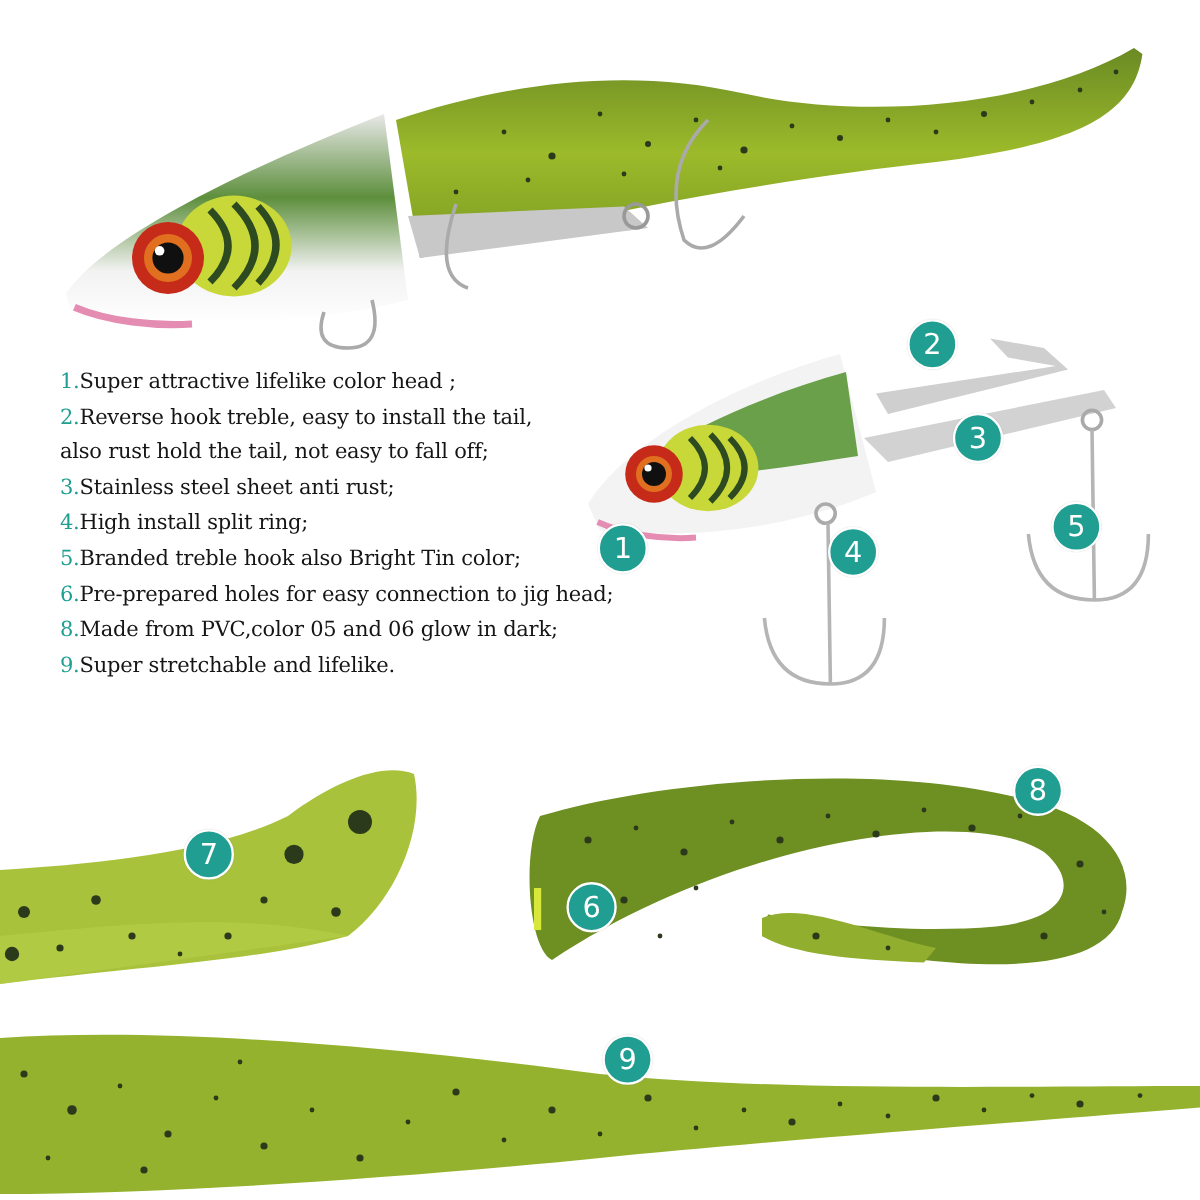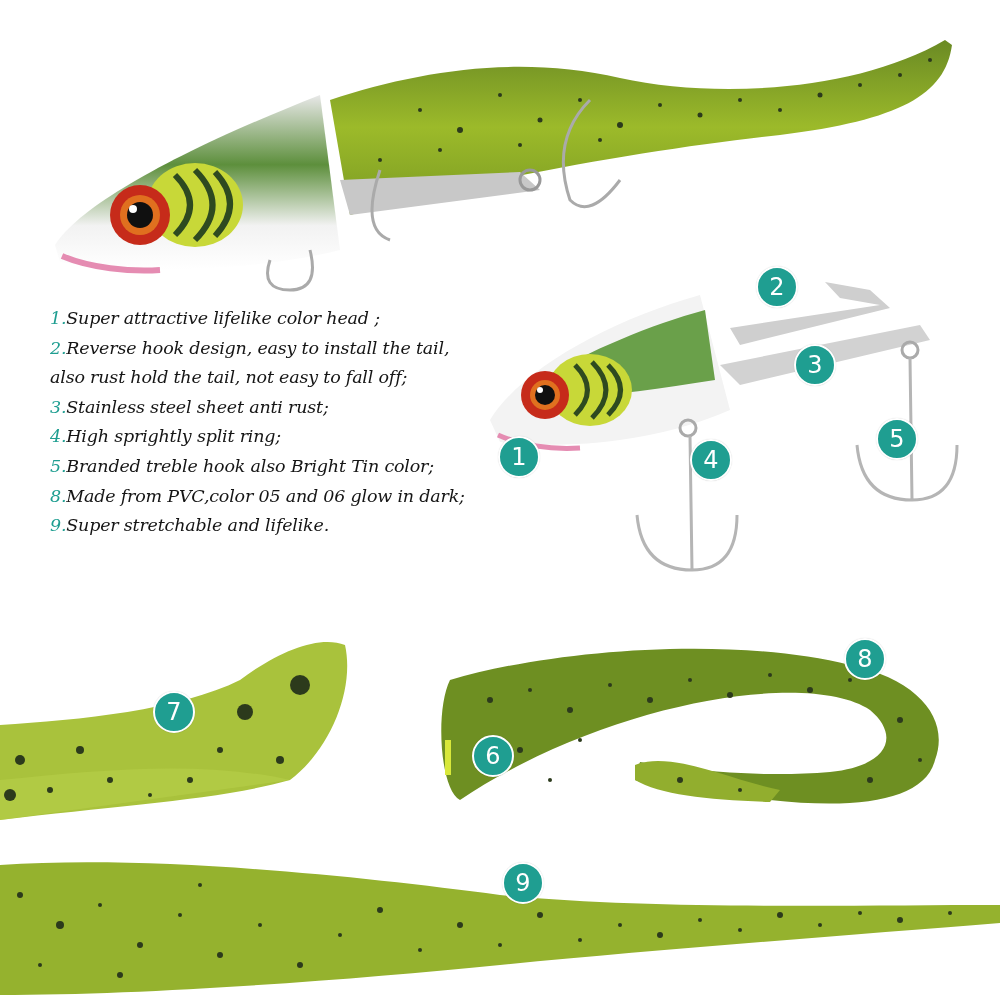--- a/index.html
+++ b/index.html
@@ -1,19 +1,19 @@
 <!DOCTYPE html>
 <html><head>
 <meta charset="utf-8">
 <style>
   html, body { margin:0; padding:0; }
   body { width:1000px; height:1000px; position:relative; overflow:hidden; background:#ffffff; font-family:"DejaVu Serif", serif; }
   .abs { position:absolute; }
   .badge { position:absolute; width:38px; height:38px; border-radius:50%; background:#1f9e91; border:2px solid #ffffff; color:#fff; font-family:"DejaVu Sans", sans-serif; font-size:24px; line-height:38px; text-align:center; box-shadow:0 0 1px rgba(0,0,0,0.2); }
-  .feature-list { position:absolute; left:50px; top:304px; width:600px;font-style:italic; }
+  .feature-list { position:absolute; left:50px; top:304px; width:600px; }
   .feature { font-size:17.5px; color:#151515; height:29.6px; line-height:29.6px; white-space:nowrap; letter-spacing:-0.2px; }
   .num { color:#1f9e91; }
   .speck { fill:#2c3a1c; }
 </style>
 </head>
 <body>
 
 <svg class="abs" style="left:0;top:0" width="1000" height="300" viewBox="0 0 1000 300">
   <defs>
     <linearGradient id="tailG" x1="0" y1="0" x2="0" y2="1">
@@ -84,25 +84,26 @@
   <circle cx="60" cy="120" r="3" fill="#fff"></circle>
 
   <circle cx="208" cy="158" r="8" fill="none" stroke="#aaa" stroke-width="3"></circle>
   <path d="M210,166 L212,300 M212,300 q-50,0 -55,-55 M212,300 q45,0 45,-55" stroke="#b5b5b5" stroke-width="3" fill="none"></path>
   <circle cx="430" cy="80" r="8" fill="none" stroke="#aaa" stroke-width="3"></circle>
   <path d="M430,88 L432,230 M432,230 q-50,0 -55,-55 M432,230 q45,0 45,-55" stroke="#b5b5b5" stroke-width="3" fill="none"></path>
 </svg>
 
 <div class="feature-list">
   <div class="feature"><span class="num">1.</span><span>Super attractive lifelike color head ;</span></div>
-  <div class="feature"><span class="num">2.</span><span>Reverse hook design, easy to install the tail,</span></div>
+  <div class="feature"><span class="num">2.</span><span>Reverse hook treble, easy to install the tail,</span></div>
   <div class="feature"><span class="num"></span><span>also rust hold the tail, not easy to fall off;</span></div>
   <div class="feature"><span class="num">3.</span><span>Stainless steel sheet anti rust;</span></div>
-  <div class="feature"><span class="num">4.</span><span>High sprightly split ring;</span></div>
+  <div class="feature"><span class="num">4.</span><span>High install split ring;</span></div>
   <div class="feature"><span class="num">5.</span><span>Branded treble hook also Bright Tin color;</span></div>
+  <div class="feature"><span class="num">6.</span><span>Pre-prepared holes for easy connection to jig head;</span></div>
   <div class="feature"><span class="num">8.</span><span>Made from PVC,color 05 and 06 glow in dark;</span></div>
   <div class="feature"><span class="num">9.</span><span>Super stretchable and lifelike.</span></div>
 </div>
 
 <svg class="abs" style="left:0;top:630px" width="360" height="200" viewBox="0 0 360 200">
   <path d="M0,95 C80,90 180,80 240,50 C280,20 320,5 345,15 C355,60 330,120 290,150 C220,170 120,175 0,190 Z" fill="#a9c23c"></path>
   <path d="M0,150 C100,140 200,130 290,150 L0,190 Z" fill="#b8cf4a" opacity="0.6"></path>
   <g class="speck">
     <circle cx="20" cy="130" r="5"></circle>
       <circle cx="50" cy="160" r="3"></circle>

